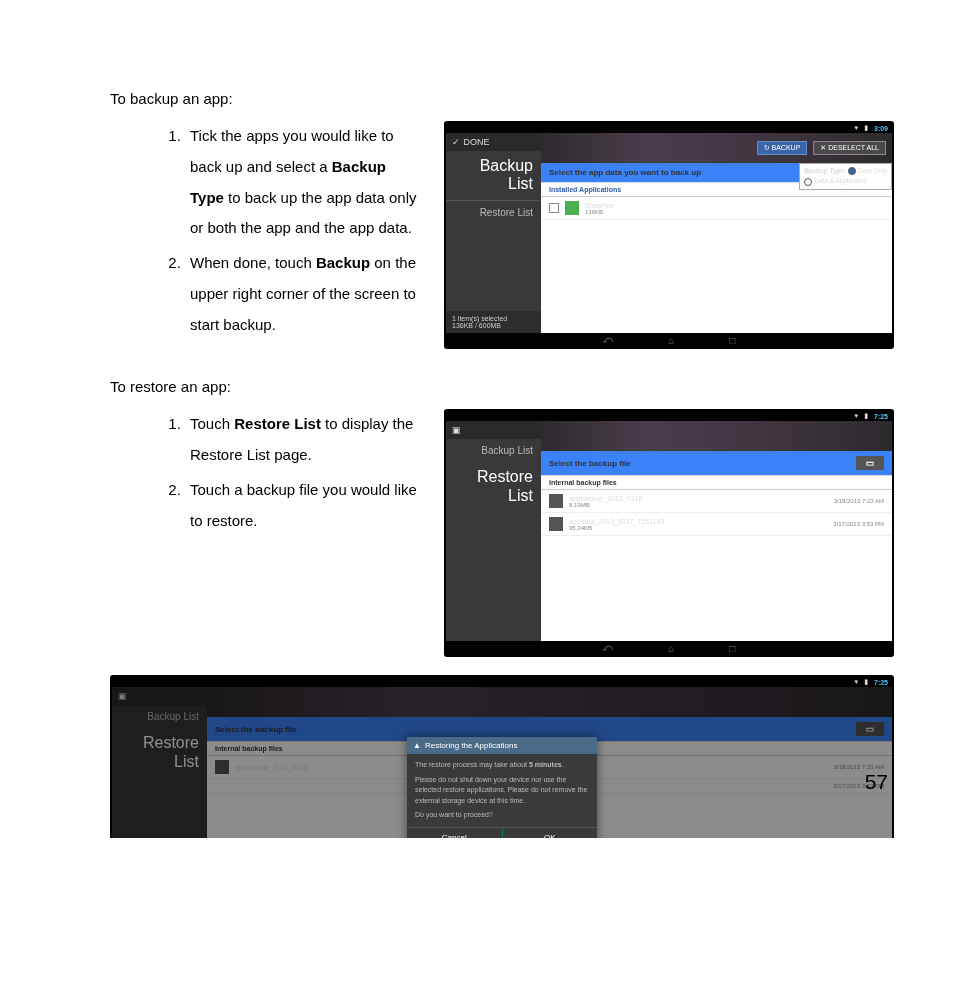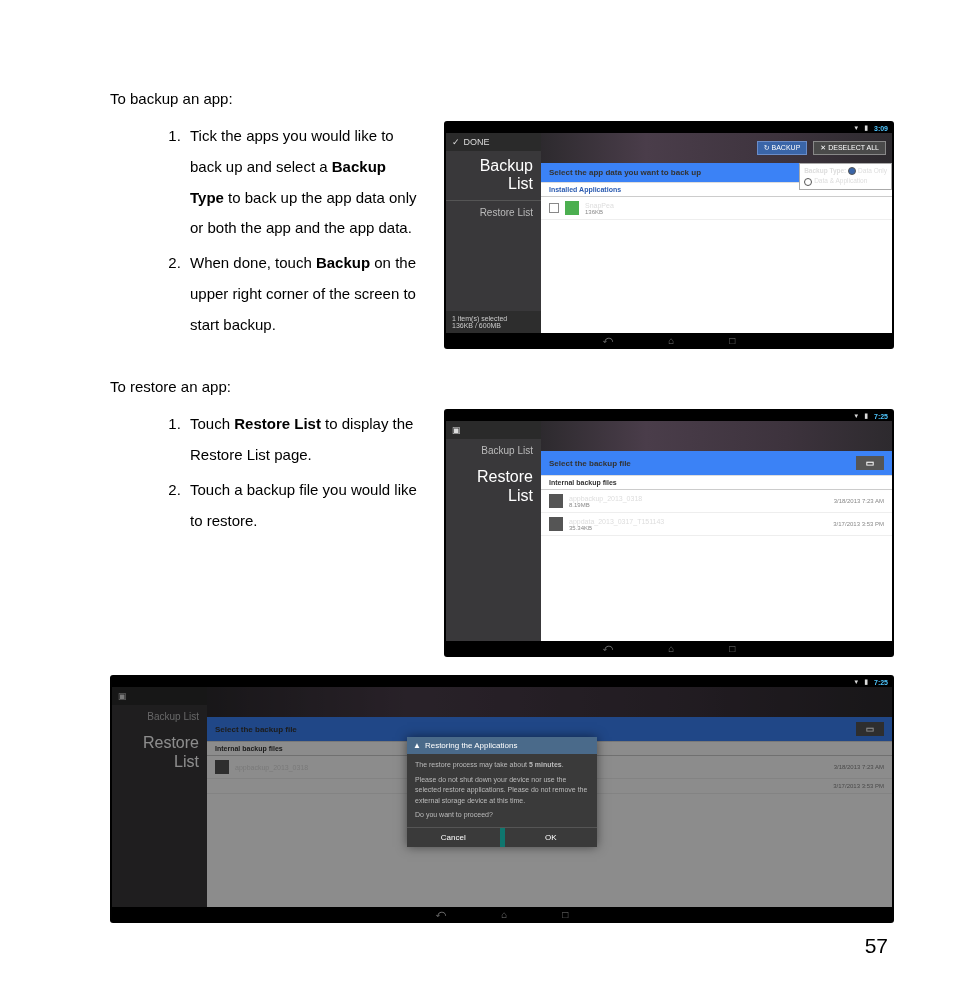--- a/index.html
+++ b/index.html
@@ -1,16 +1,16 @@
 <!DOCTYPE html>
 <html><head>
 <meta charset="utf-8">
 <style>
   html,body{margin:0;padding:0;background:#fff;font-family:Helvetica,Arial,sans-serif;color:#000}
-  .page{width:954px;height:1002px;position:relative;box-sizing:border-box;padding:90px 60px 40px 110px}
+  .page{width:954px;height:838px;position:relative;box-sizing:border-box;padding:90px 60px 40px 110px}
   .intro{font-size:15px;margin:0 0 14px 0}
   ol.steps{list-style:decimal;margin:0 0 20px 0;padding-left:75px;font-size:15px;line-height:2.05}
   ol.steps li{padding-left:5px;margin-bottom:4px}
   .row{display:flex;align-items:flex-start;gap:24px;margin-bottom:18px}
   .row .txt{flex:0 0 310px}
   .row .shot{flex:1}
   .bold{font-weight:700}
   .pagenum{position:absolute;right:66px;bottom:44px;font-size:21px}
 
   
@@ -45,21 +45,21 @@
   .typebox .radio.sel{background:#3a65a8}
   .barwrap{position:relative}
 
   
   .scrim{position:absolute;inset:0;background:rgba(0,0,0,.45);display:flex;align-items:flex-start;justify-content:center;padding-top:50px}
   .dialog{width:190px;background:#3a3a3a;color:#ddd;font-size:7px;box-shadow:0 0 10px rgba(0,0,0,.5)}
   .dialog .dh{background:#4a6a8a;color:#fff;padding:4px 6px;font-size:8px;display:flex;align-items:center;gap:4px}
   .dialog .db{padding:6px 8px;color:#bbb;line-height:1.5}
   .dialog .df{display:flex;border-top:1px solid #555}
   .dialog .dbtn{flex:1;text-align:center;padding:5px 0;font-size:8px;color:#fff}
-  .dialog .dbtn:first-child{border-right:5px solid #0f766e}
+  .dialog .dbtn:first-child{border-right:1px solid #0f766e}
   .screenwrap{position:relative}
 </style>
 </head>
 <body>
 
 <div class="page">
 
   <p class="intro">To backup an app:</p>
 
   <div class="row">

